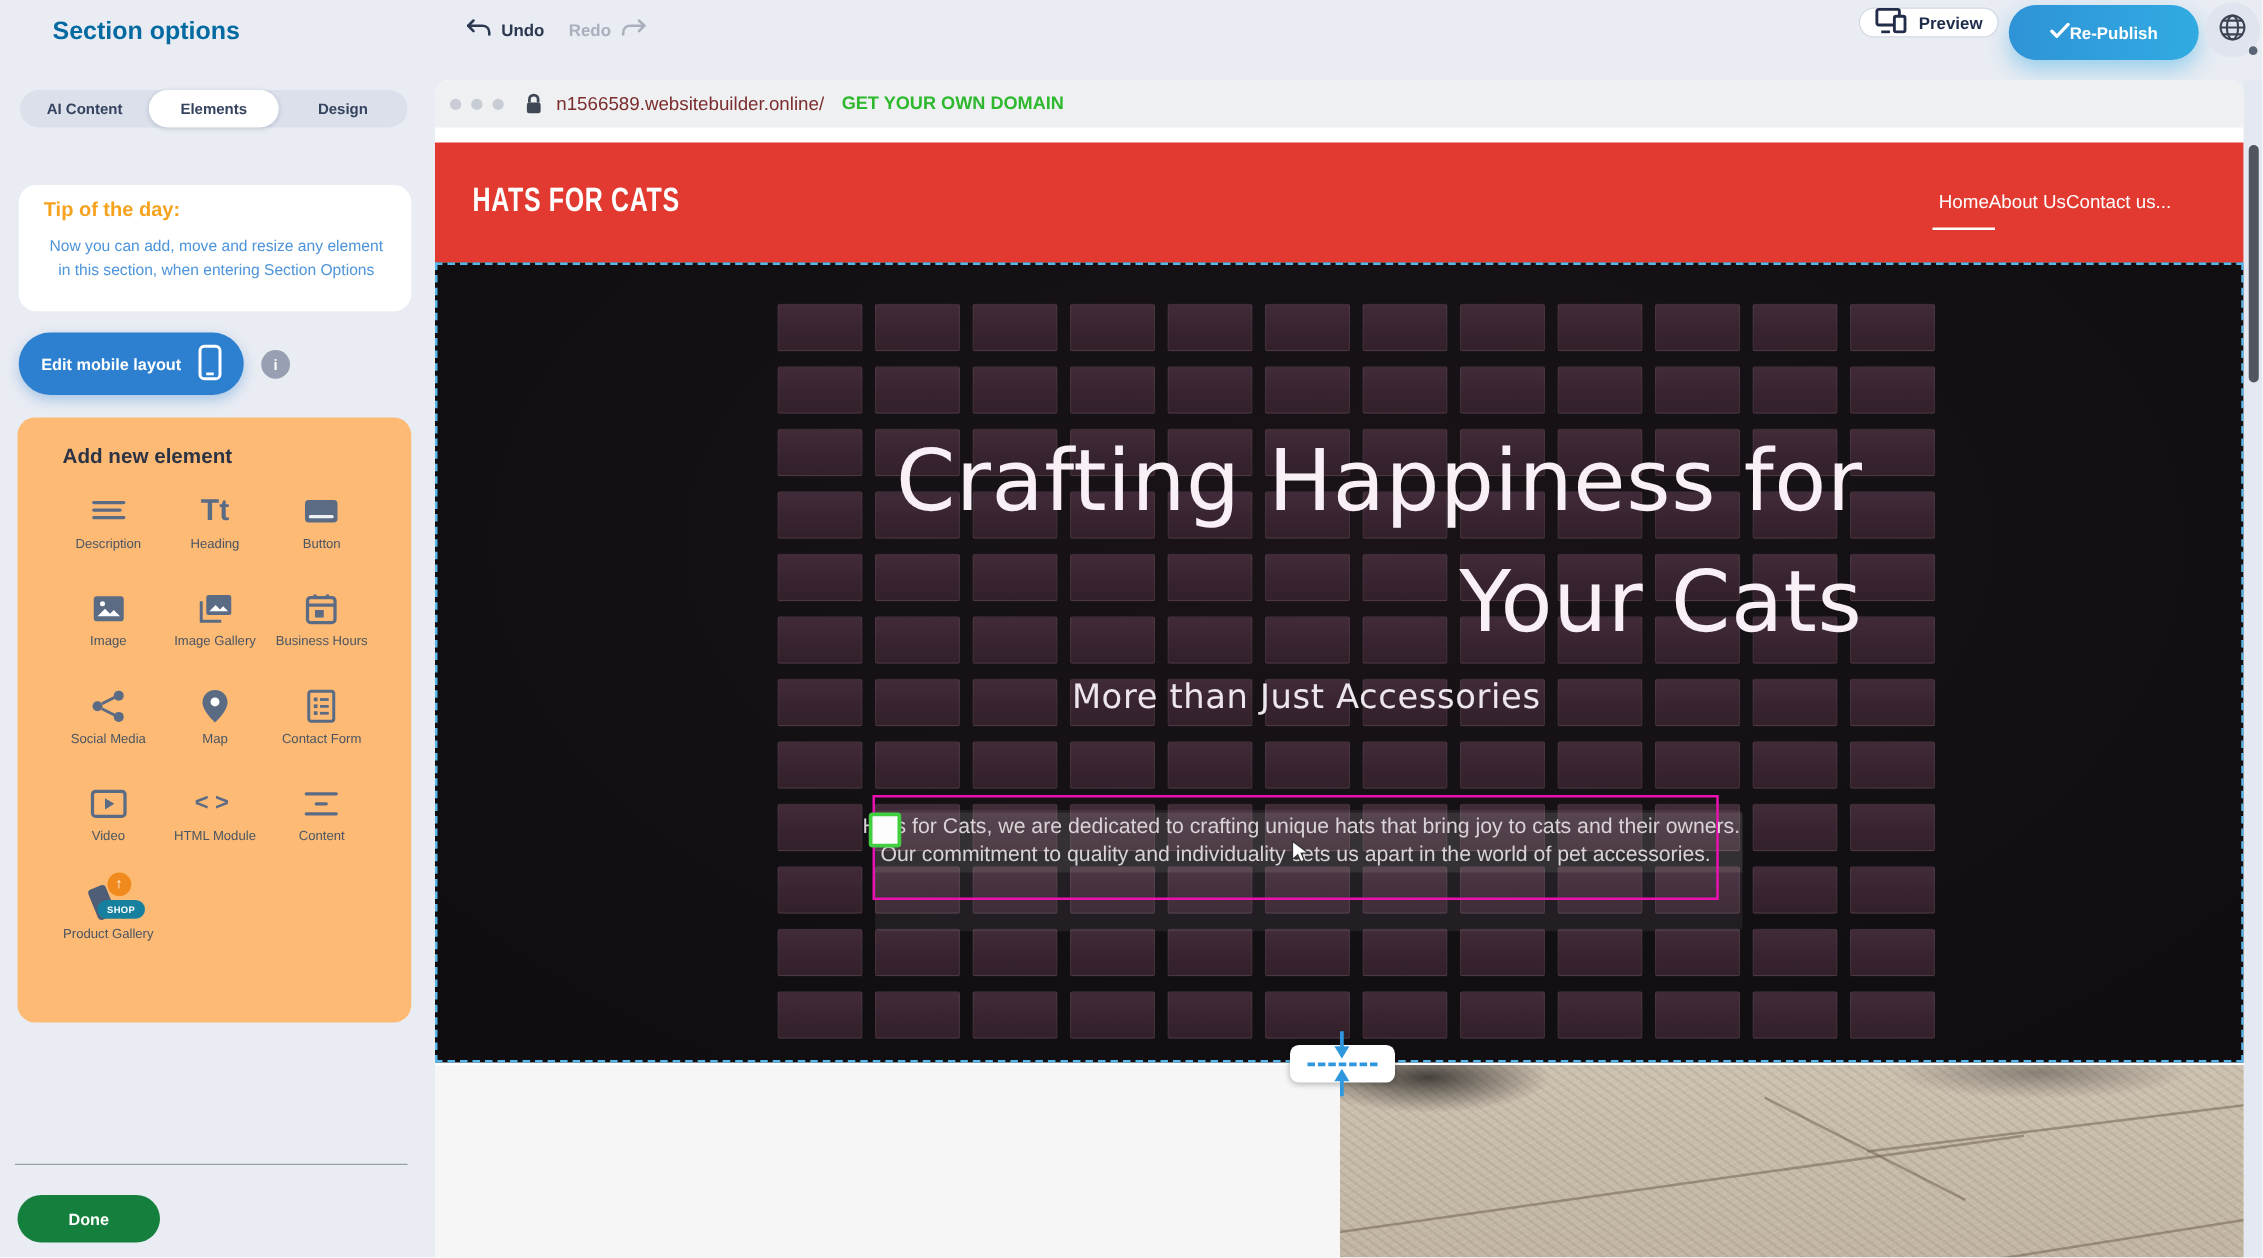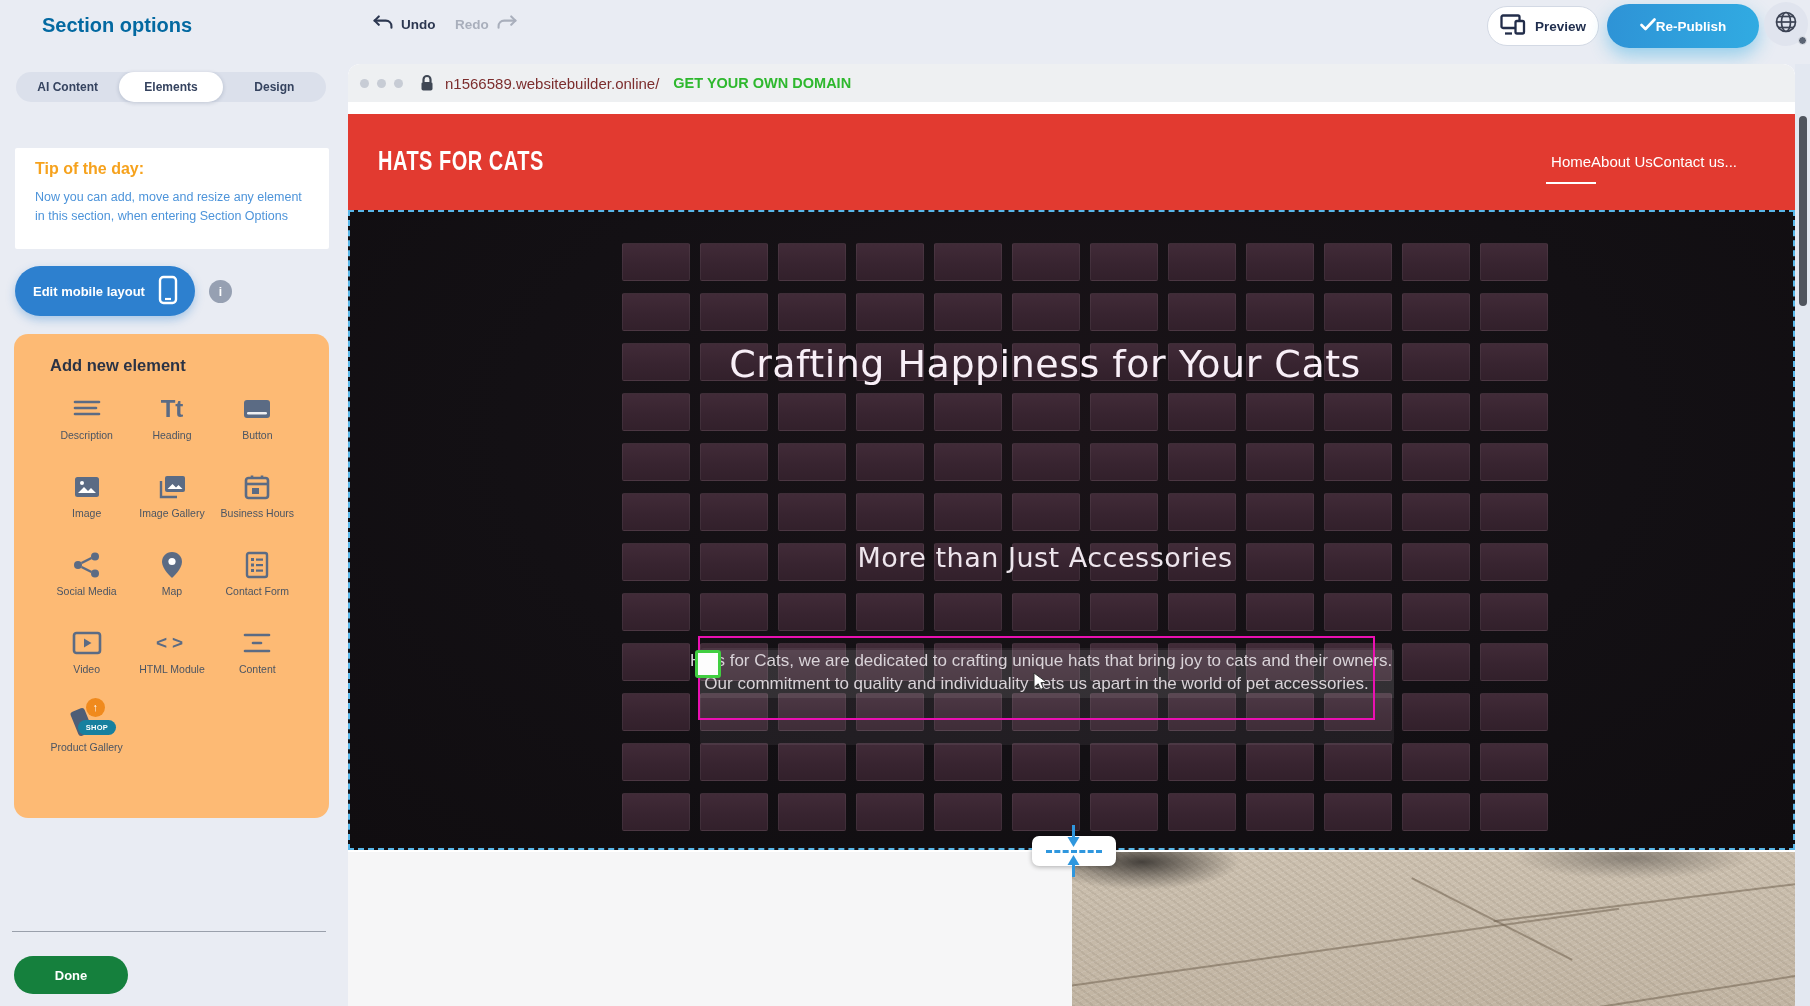--- a/index.html
+++ b/index.html
@@ -5,21 +5,21 @@
   html,body{margin:0;padding:0;}
   body{width:1810px;height:1006px;overflow:hidden;font-family:"Liberation Sans",sans-serif;
        -webkit-font-smoothing:antialiased;}
   .stage{position:relative;width:1810px;height:1006px;background:#e9ecf3;}
 
   
   .sidebar-title{position:absolute;left:18px;top:14px;font-size:20px;font-weight:700;color:#0369a1;margin-left:24px;}
   .tabs{position:absolute;left:16px;top:72px;width:310px;height:30px;border-radius:15px;background:#dbe0eb;display:flex;}
   .tab{flex:1;text-align:center;font-size:12px;font-weight:700;color:#35435f;line-height:30px;border-radius:15px;cursor:pointer;}
   .tab.active{background:#fff;box-shadow:0 1px 4px rgba(20,40,80,.2);}
-  .tip{position:absolute;left:15px;top:148px;width:314px;height:101px;background:#fff;border-radius:2px;}
+  .tip{position:absolute;left:15px;top:148px;width:314px;height:101px;background:#fff;border-radius:14px;text-align:center;}
   .tip-title{position:absolute;left:20px;top:12px;color:#f6a21d;font-size:16px;font-weight:700;}
   .tip-body{position:absolute;left:20px;top:40px;width:276px;font-size:12.5px;color:#4d94da;line-height:1.55;}
   .edit-btn{position:absolute;left:15px;top:266px;width:180px;height:50px;border-radius:26px;background:#2d80cf;
             display:flex;align-items:center;justify-content:space-between;padding:0 16px 0 18px;box-sizing:border-box;
             color:#fff;font-size:13px;font-weight:700;box-shadow:0 4px 10px rgba(45,128,207,.35);cursor:pointer;}
   .info-btn{position:absolute;left:209px;top:280px;width:23px;height:23px;border-radius:50%;background:#96a0b2;color:#fff;
             font-size:12px;font-weight:700;display:flex;align-items:center;justify-content:center;cursor:pointer;}
   .add-panel{position:absolute;left:14px;top:334px;width:315px;height:484px;background:#fdba74;border-radius:14px;}
   .add-title{position:absolute;left:36px;top:22px;font-size:16.5px;color:#2b3345;font-weight:600;}
   .elem-grid{position:absolute;left:30px;top:58px;width:256px;display:grid;grid-template-columns:repeat(3,1fr);row-gap:14px;}
@@ -34,21 +34,21 @@
          font-size:11px;font-weight:700;text-align:center;line-height:19px;}
   .pg-shop{position:absolute;left:13px;top:20px;background:#17809f;color:#fff;font-size:7.5px;font-weight:700;
            padding:3px 8px;border-radius:9px;letter-spacing:.3px;}
   .sidebar-divider{position:absolute;left:12px;top:931px;width:314px;height:1px;background:#9aa0ab;}
   .done-btn{position:absolute;left:14px;top:956px;width:114px;height:38px;border-radius:19px;background:#15803d;color:#fff;
             font-size:13px;font-weight:700;display:flex;align-items:center;justify-content:center;cursor:pointer;}
 
   
   .undo-btn{position:absolute;left:372px;top:15px;display:flex;gap:7px;align-items:center;font-size:13.5px;font-weight:700;color:#2c3750;cursor:pointer;}
   .redo-btn{position:absolute;left:455px;top:15px;display:flex;gap:7px;align-items:center;font-size:13.5px;font-weight:600;color:#a9afbc;cursor:pointer;}
-  .preview-btn{position:absolute;left:1487px;top:6px;width:112px;height:40px;border:1.5px solid #d3d9e4;border-radius:21px;background:#fff;
+  .preview-btn{position:absolute;left:1487px;top:6px;width:112px;height:24px;border:1.5px solid #d3d9e4;border-radius:21px;background:#fff;
                display:flex;align-items:center;justify-content:center;gap:9px;font-size:13.5px;font-weight:700;color:#1f2d4d;box-sizing:border-box;cursor:pointer;}
   .republish-btn{position:absolute;left:1607px;top:4px;width:152px;height:44px;border-radius:22px;
                background:linear-gradient(95deg,#2e93d6,#31abe2);display:flex;align-items:center;justify-content:center;
                color:#fff;font-size:13.5px;font-weight:700;box-shadow:0 8px 18px rgba(49,171,226,.45);cursor:pointer;}
   .globe-btn{position:absolute;left:1764px;top:2px;width:44px;height:44px;border-radius:50%;background:#e0e4ee;
              display:flex;align-items:center;justify-content:center;cursor:pointer;}
   .globe-dot{position:absolute;left:1798px;top:36px;width:7px;height:7px;border-radius:50%;background:#5b6474;border:1.5px solid #e9ecf3;}
 
   
   .canvas{position:absolute;left:348px;top:64px;width:1447px;height:942px;background:#fff;border-radius:12px 12px 0 0;overflow:hidden;}
@@ -66,22 +66,22 @@
   .nav-item{color:#fff;font-size:15px;position:relative;padding-bottom:2px;cursor:pointer;}
   .nav-item.active::after{content:"";position:absolute;left:-5px;right:-5px;bottom:-12px;height:2px;background:#fff;}
 
   .hero{position:absolute;left:0;top:146px;width:1447px;height:640px;box-sizing:border-box;
         background:radial-gradient(ellipse at 50% 35%,#1a1318 0%,#131014 55%,#100d10 100%);
         border:2px dashed #58b7e9;}
   .tile-grid{position:absolute;left:272px;top:31px;display:grid;grid-template-columns:repeat(12,68px);
              grid-auto-rows:38px;column-gap:10px;row-gap:12px;}
   .tile{background:linear-gradient(180deg,#412b38 0%,#382430 55%,#32202b 100%);
         border:1px solid rgba(255,255,255,.06);border-radius:2px;box-sizing:border-box;}
-  .hero-heading{position:absolute;left:250px;top:126px;width:890px;text-align:center;font-family:"DejaVu Sans",sans-serif;
-        font-size:38px;font-weight:500;color:#f8eff7;line-height:1.42;letter-spacing:.5px;cursor:pointer;}
+  .hero-heading{position:absolute;left:250px;top:126px;width:890px;text-align:right;font-family:"DejaVu Sans",sans-serif;
+        font-size:68px;font-weight:500;color:#f8eff7;line-height:1.42;letter-spacing:.5px;cursor:pointer;}
   .hero-sub{position:absolute;left:250px;top:330px;width:890px;text-align:center;font-family:"DejaVu Sans",sans-serif;
         font-size:27px;color:#eee6ed;letter-spacing:.5px;cursor:pointer;}
   .hover-band-a{position:absolute;left:350px;top:436px;width:694px;height:97px;background:rgba(235,230,235,.07);border-radius:4px;}
   .hover-band-b{position:absolute;left:350px;top:438px;width:694px;height:48px;background:rgba(235,230,235,.09);}
   .para-box{position:absolute;left:348px;top:424px;width:677px;height:84px;border:2.5px solid #ea10b2;box-sizing:border-box;cursor:pointer;}
   .para-lines{position:absolute;left:-10px;top:11px;width:calc(100% + 20px);text-align:center;}
   .para-line{font-size:17px;color:#d9d3d8;line-height:1.38;white-space:nowrap;}
   .green-handle{position:absolute;left:345px;top:438px;width:20px;height:22px;background:#fdfdfd;border:3px solid #41cf41;border-radius:3px;cursor:pointer;}
   .cursor{position:absolute;left:683px;top:460px;}
 

